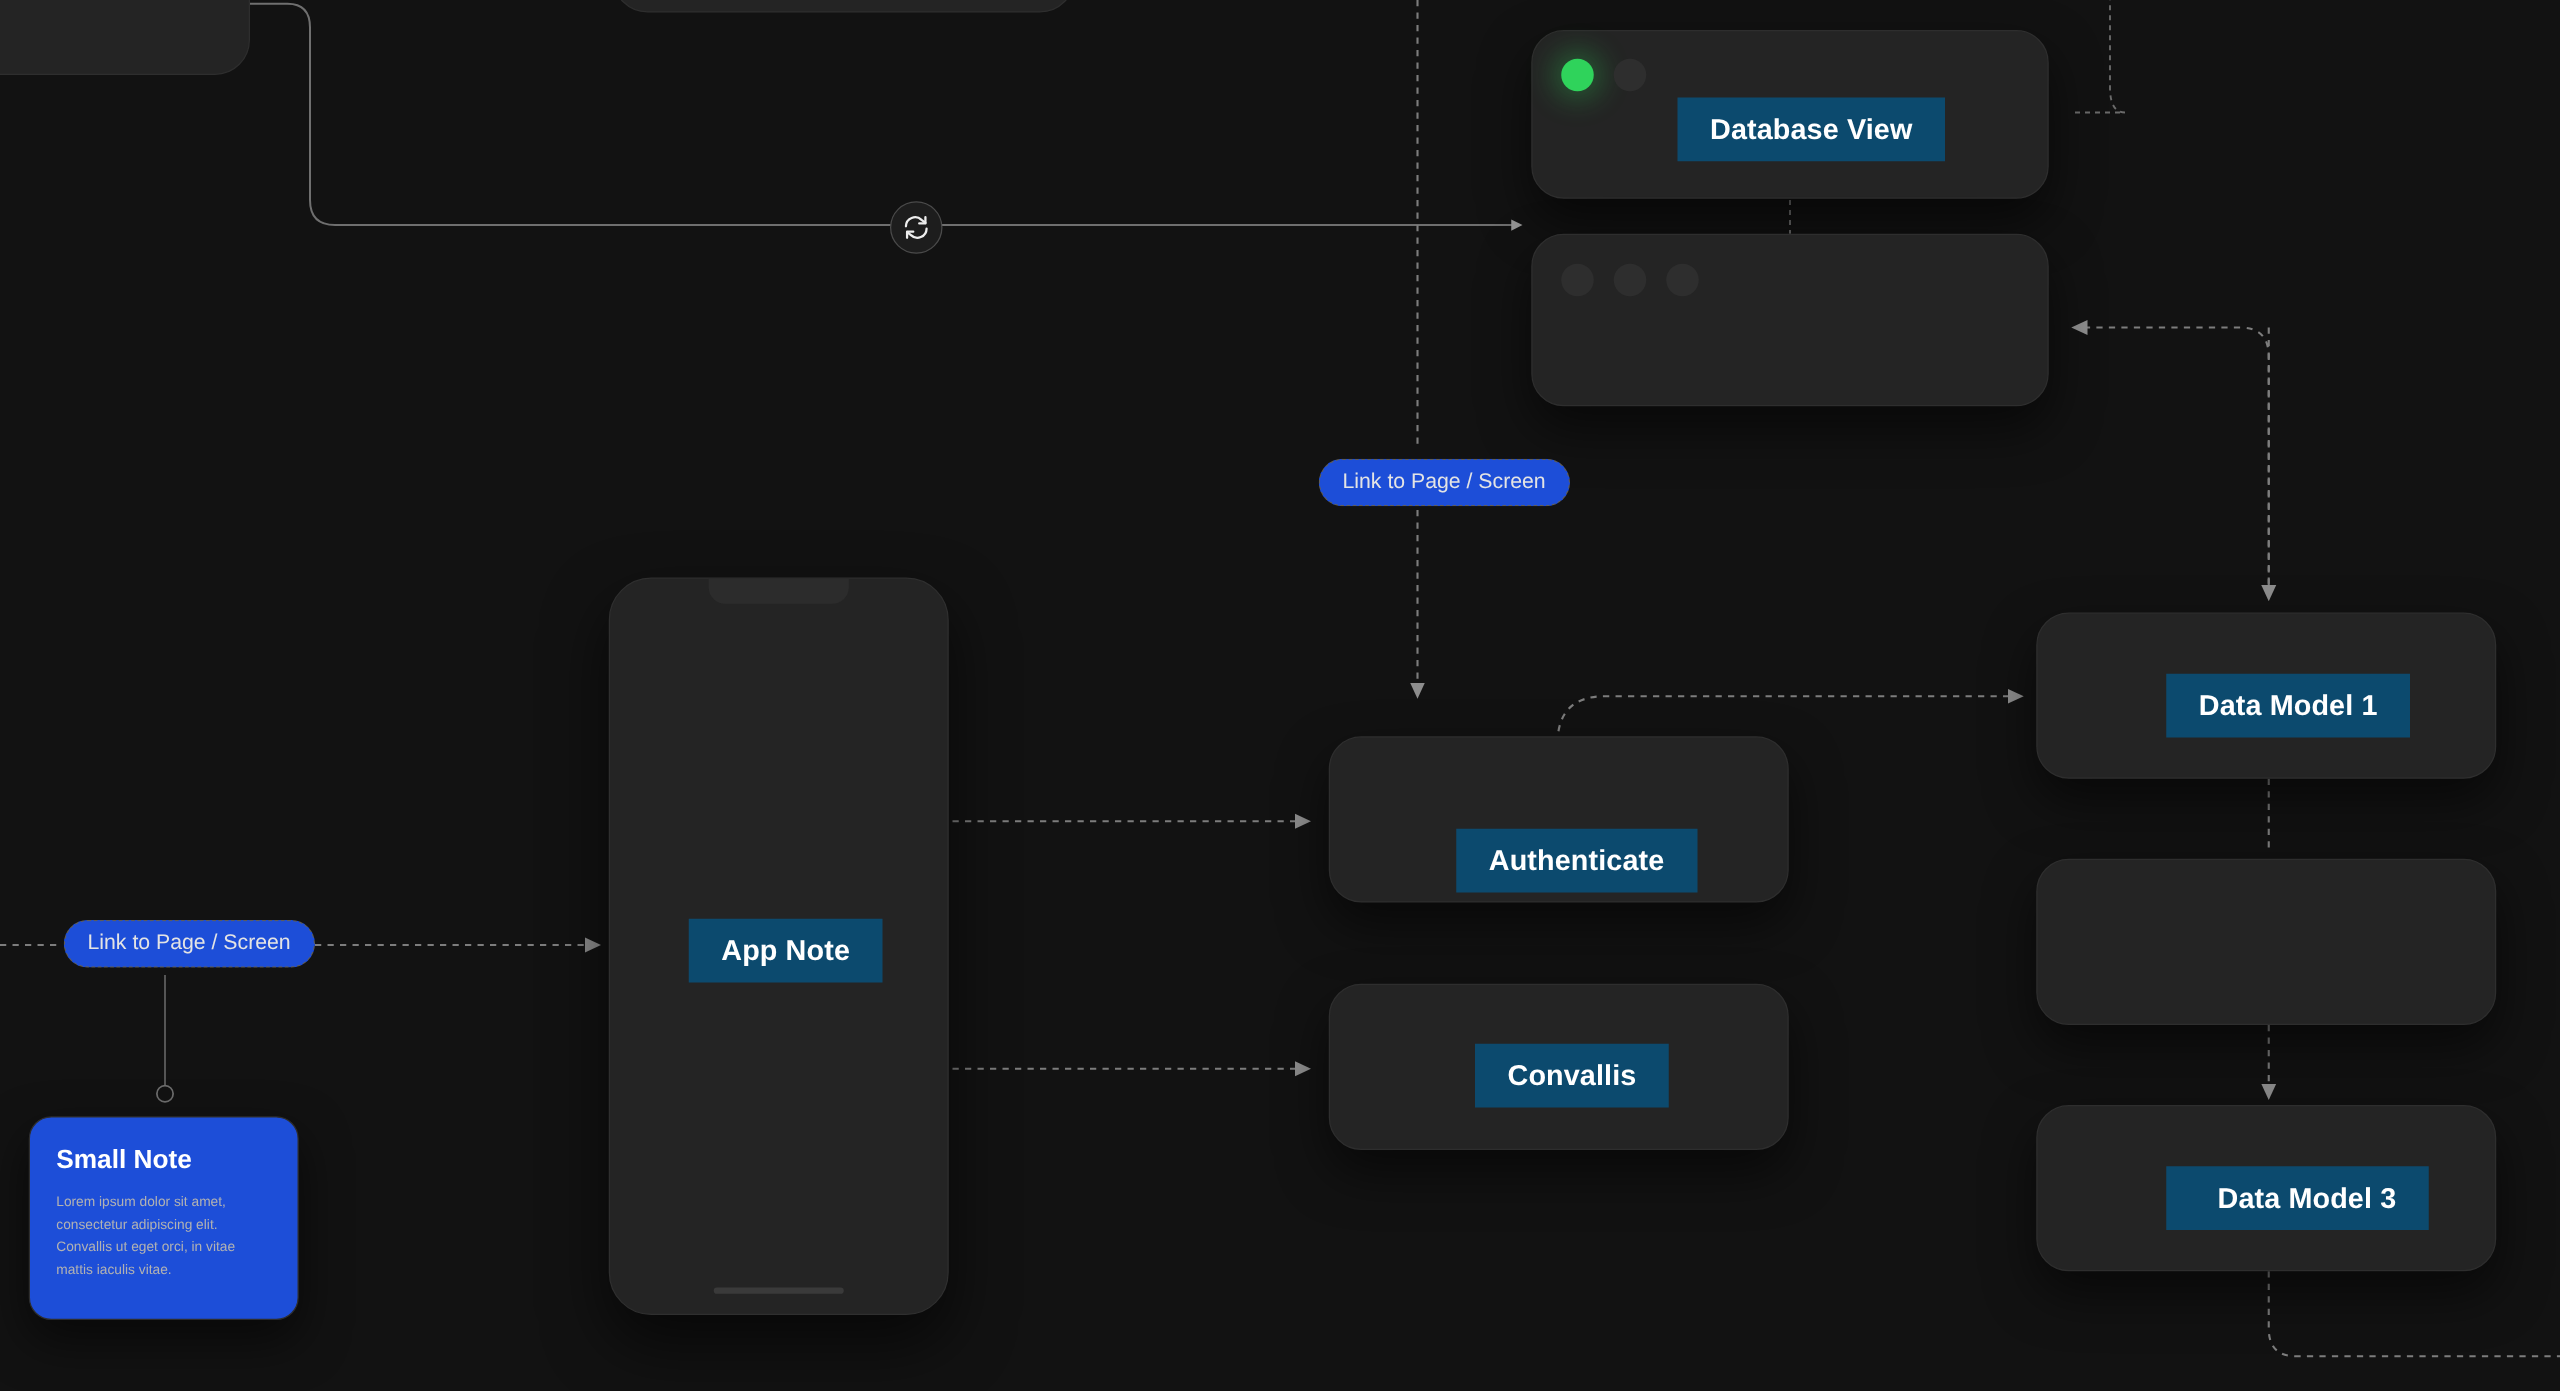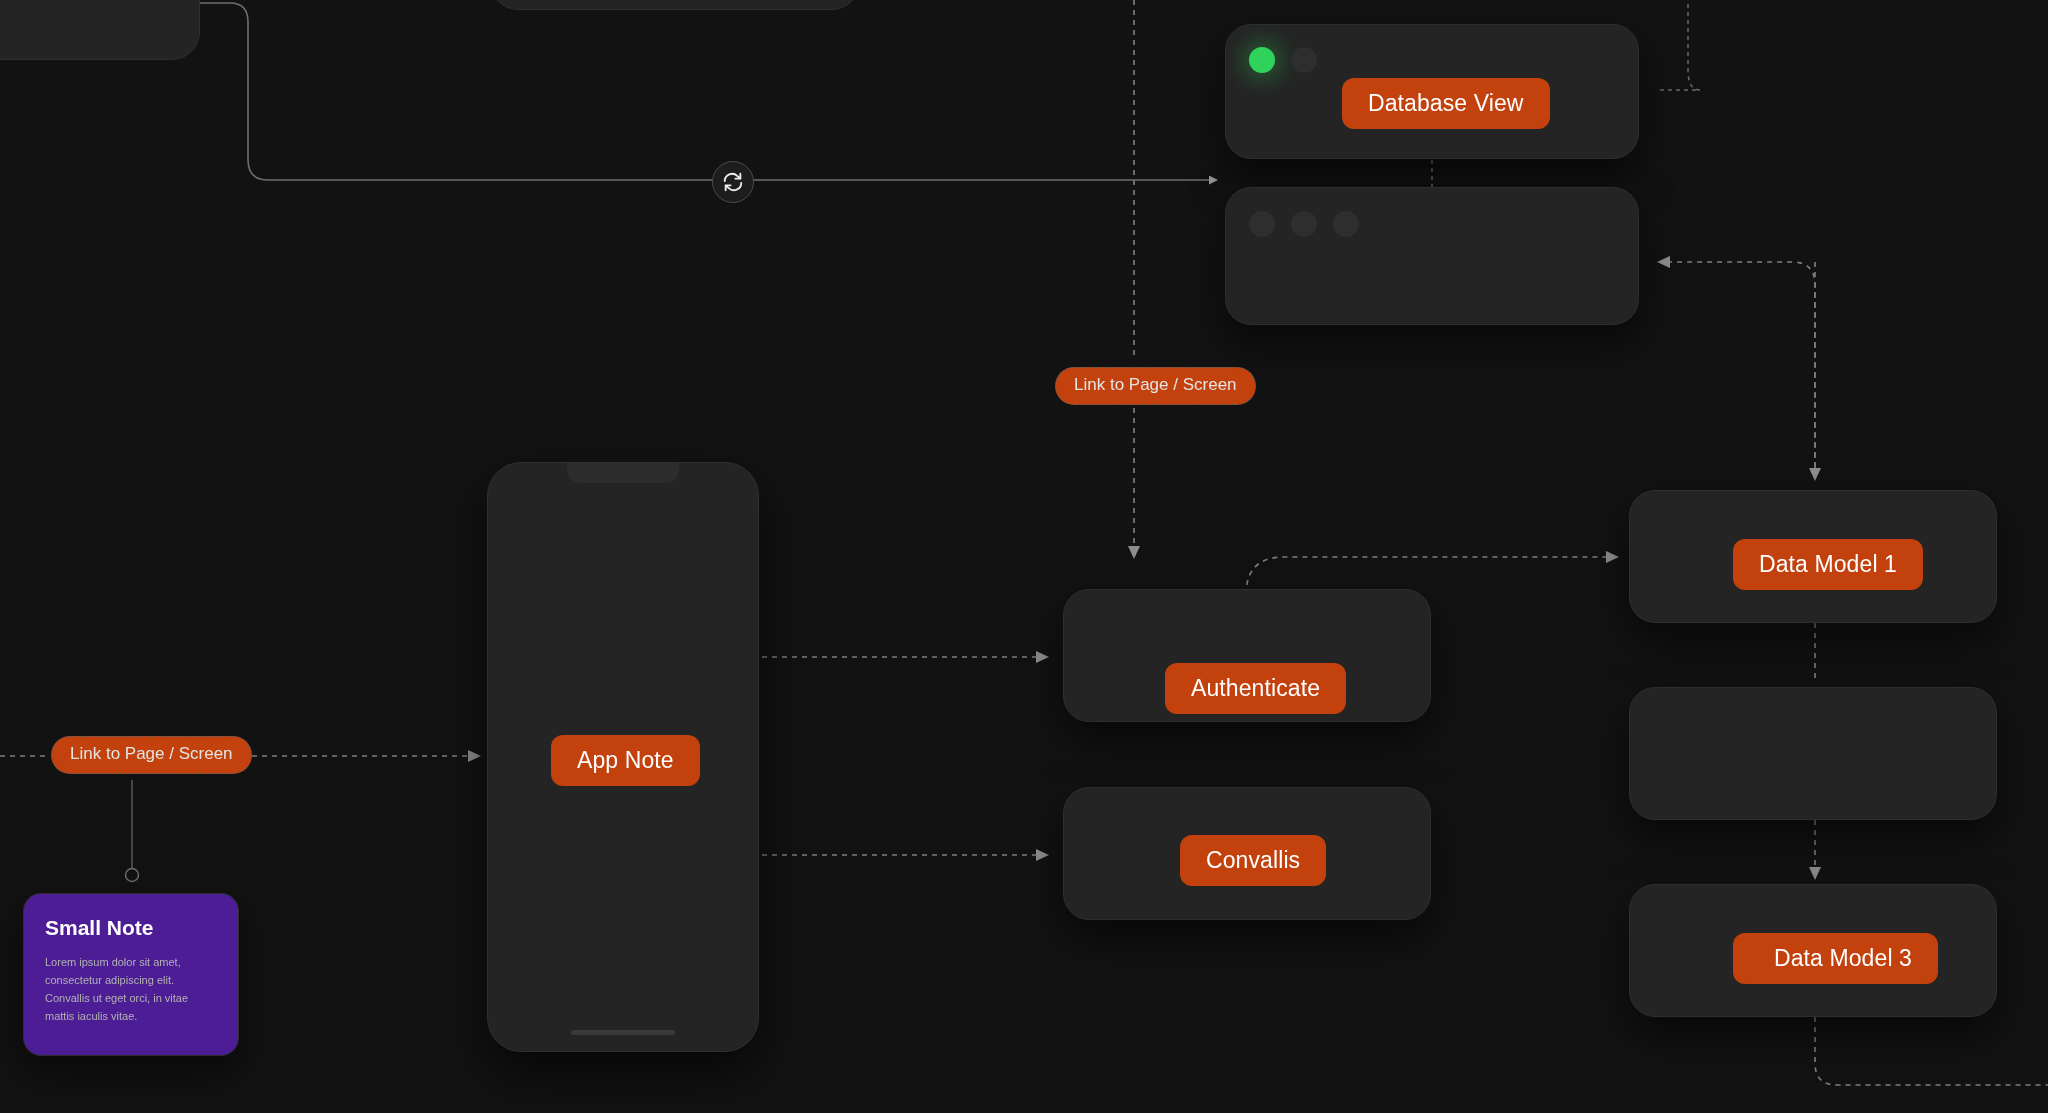--- a/index.html
+++ b/index.html
@@ -40,27 +40,27 @@
     background: #242424;
     border: 1px solid #2e2e2e;
     border-radius: 26px;
     box-shadow: 0 18px 40px rgba(0,0,0,0.55);
     z-index: 2;
   }
 
   
   .pill-btn {
     position: absolute;
-    background: #c2410c;
+    background: #0c4a6e;
     color: #ffffff;
     border: none;
-    border-radius: 12px;
+    border-radius: 0;
     font-family: "Liberation Sans", sans-serif;
     font-size: 23px;
-    font-weight: normal;
+    font-weight: bold;
     letter-spacing: 0.1px;
     padding: 13px 26px;
     white-space: nowrap;
     cursor: pointer;
     line-height: 1.1;
     z-index: 4;
   }
 
   
   .dot-row {
@@ -112,21 +112,21 @@
     bottom: 16px;
     width: 104px;
     height: 5px;
     border-radius: 3px;
     background: #3a3a3a;
   }
 
   
   .link-pill {
     position: absolute;
-    background: #c2410c;
+    background: #1d4ed8;
     border: 1px dashed #5d5d5d;
     border-radius: 20px;
     color: #e4e4e4;
     font-family: "Liberation Sans", sans-serif;
     font-size: 17px;
     padding: 8px 18px 9px;
     white-space: nowrap;
     z-index: 5;
     line-height: 1.1;
   }
@@ -148,21 +148,21 @@
     cursor: pointer;
   }
 
   
   #note-card {
     position: absolute;
     left: 23px;
     top: 893px;
     width: 216px;
     height: 163px;
-    background: #4c1d95;
+    background: #1d4ed8;
     border: 1px solid #2e2e2e;
     border-radius: 18px;
     box-shadow: 0 16px 38px rgba(0,0,0,0.55);
     padding: 22px 21px;
     z-index: 3;
   }
   #note-title {
     color: #ffffff;
     font-size: 21px;
     font-weight: bold;

